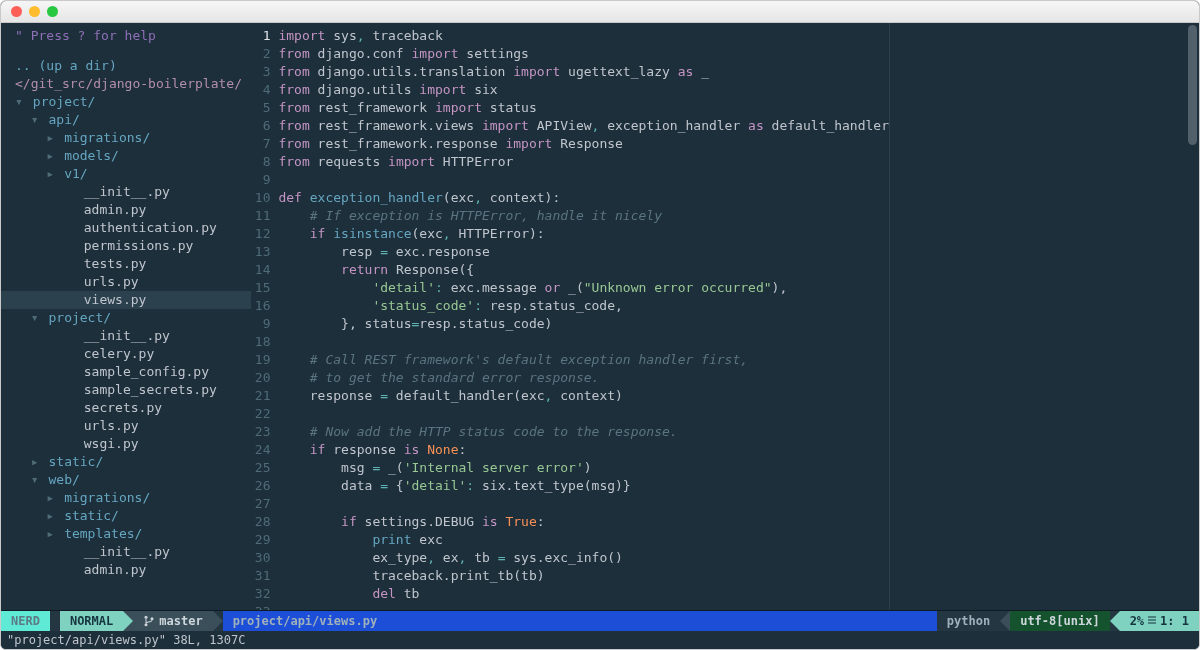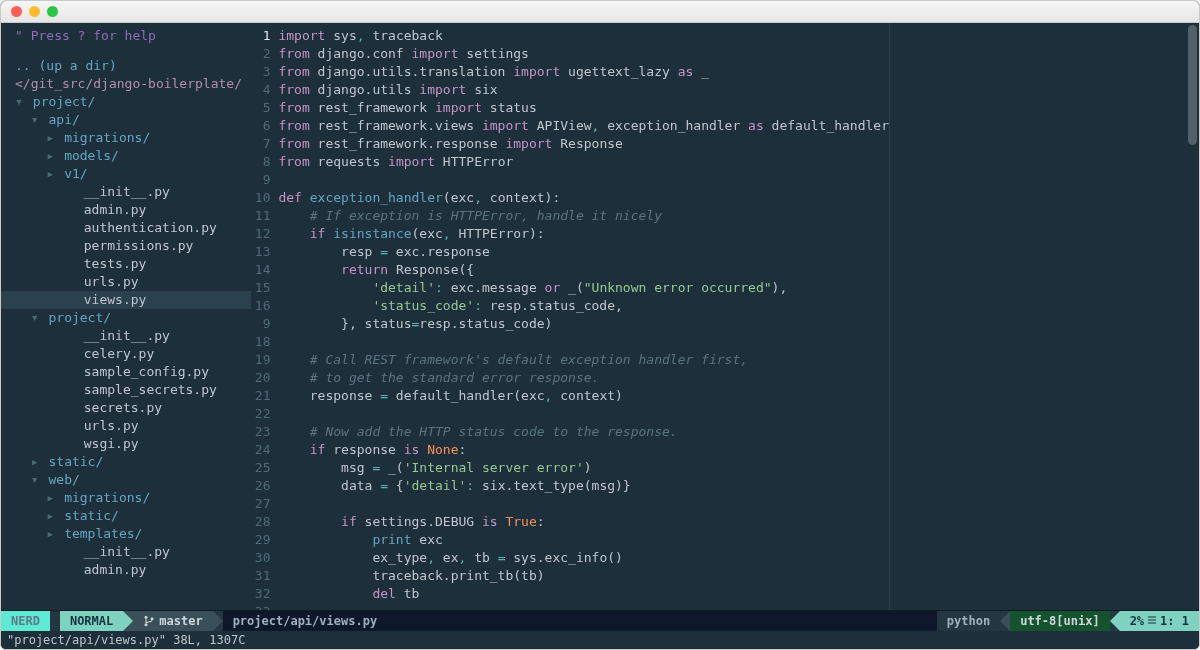--- a/index.html
+++ b/index.html
@@ -39,21 +39,21 @@
   .right-pane { width: 310px; border-left: 1px solid #2b414e; }
   
   .airline { height: 20px; display: flex; font-size: 12px; font-weight: bold; background: #233641; color: #9fb1bb; align-items: stretch; }
   .seg { display: flex; align-items: center; padding: 0 10px; }
   .nerd { background: #5eead4; color: #5e7a88; }
   .sep-r { width: 0; height: 0; border-top: 10px solid transparent; border-bottom: 10px solid transparent; }
   .normal { background: #7fd1c0; color: #163540; }
   .after-normal { border-left: 10px solid #7fd1c0; background: #3a4f5a; }
   .branch { background: #3a4f5a; color: #cdd6db; }
   .after-branch { border-left: 10px solid #3a4f5a; background: #233641; }
-  .path { background: #0f172a; color: #9fb1bb; flex: 1; }
+  .path { background: #1d4ed8; color: #9fb1bb; flex: 1; }
   .ft { background: #233641; color: #9fb1bb; }
   .sep-l { width: 0; height: 0; border-top: 10px solid transparent; border-bottom: 10px solid transparent; }
   .before-enc { border-right: 10px solid #3a4f5a; }
   .enc { background: #14532d; color: #cdd6db; }
   .before-pos { border-right: 10px solid #7fd1c0; }
   .pos { background: #7fd1c0; color: #163540; }
   .cmdline { height: 18px; background: #1c2f3a; color: #c0c5ce; padding-left: 6px; font-size: 12px; display: flex; align-items: center; }
   .branch-icon { display:inline-flex; width:12px; height:12px; margin-right:4px; }
   .ln-icon { display:inline-flex; width:10px; height:10px; margin: 0 3px; }
 </style>

